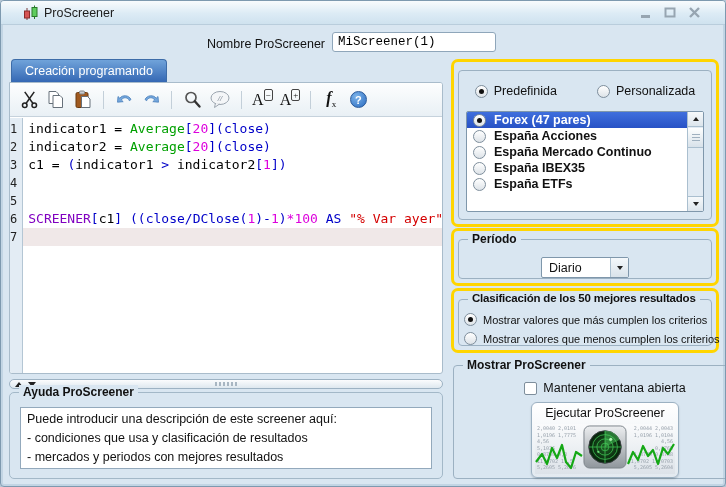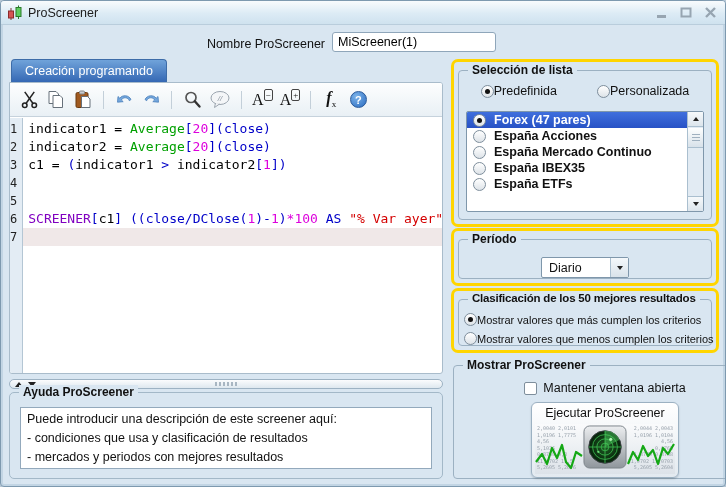--- a/index.html
+++ b/index.html
@@ -6,28 +6,28 @@
   *{box-sizing:border-box;}
   .window{
     width:726px;height:487px;position:relative;margin:0;
     font-family:"Liberation Sans",sans-serif;color:#111;
     background:#d9e6f1;border:1px solid #7d99af;border-radius:4px;
     box-shadow:inset 0 0 0 2px #c2d5e4;overflow:hidden;
   }
   
   .titlebar{position:absolute;top:0;left:0;right:0;height:24px;
     background:linear-gradient(#f8fbfd,#dcebf5 55%,#cfe2ef);
-    border-bottom:1px solid #b9cddc;display:flex;align-items:center;padding:0 6px;}
+    border-bottom:1px solid #b9cddc;display:flex;align-items:center;padding:0 22px;}
   .app-title{font-size:12.5px;margin-left:5px;color:#1c1c1c;}
   .win-controls{margin-left:auto;display:flex;gap:6px;align-items:center;}
   .ctl{width:18px;height:16px;display:inline-flex;align-items:center;justify-content:center;cursor:pointer;}
   
   .name-label{position:absolute;top:36px;left:0;width:324px;text-align:right;font-size:12.5px;}
   .name-input{position:absolute;top:31px;left:331px;width:164px;height:20px;border:1px solid #8fa6ba;
-    border-radius:3px;font-size:12.5px;padding:0 5px;font-family:Liberation Sans, sans-serif;background:#fff;}
+    border-radius:3px;font-size:12.5px;padding:0 5px;font-family:Liberation Mono, monospace;background:#fff;}
   
   .left-col{position:absolute;left:8px;top:57px;width:436px;height:423px;}
   .tabs{position:absolute;top:0;left:0;height:24px;display:flex;gap:3px;padding-left:2px;align-items:flex-end;}
   .tab{height:22px;display:flex;align-items:center;padding:0 13px;border:1px solid #b7c5d1;border-bottom:none;
     border-radius:4px 4px 0 0;background:linear-gradient(#eef3f8,#dfe8f0);color:#98a3ad;font-size:12.5px;cursor:pointer;}
   .tab.active{background:linear-gradient(#70a3da,#3568b4);color:#fff;border-color:#3d6ca8;height:23px;}
   .editor{position:absolute;top:24px;left:0;width:434px;height:292px;background:#fff;
     border:1px solid #a9bccb;border-radius:0 3px 3px 3px;overflow:hidden;}
   .etoolbar{height:34px;display:flex;align-items:center;gap:7px;padding:0 9px;
     background:linear-gradient(#fdfefe,#e9f0f5);border-bottom:1px solid #c6d2dc;}
@@ -65,21 +65,21 @@
     font-size:12.5px;line-height:19px;padding:2px 6px;overflow:hidden;}
   
   .right-col{position:absolute;left:450px;top:56px;width:268px;height:424px;}
   .ysec{position:absolute;left:0;width:268px;border:3px solid #ffd500;border-radius:7px;padding:8px 4px 4px;}
   .gbox{position:relative;border:1px solid #9cb1c2;border-radius:4px;height:100%;}
   .sec-list{top:2px;height:168px;}
   .sec-periodo{top:171px;height:58px;}
   .sec-clasif{top:231px;height:65px;}
   .sec-mostrar{position:absolute;top:302px;left:2px;width:304px;height:120px;padding-top:6px;}
   .modes{display:flex;justify-content:center;gap:40px;margin-top:13px;font-size:12.5px;align-items:center;}
-  .mode,.opt{display:flex;align-items:center;cursor:pointer;}
+  .mode,.opt{display:flex;align-items:center;gap:6px;cursor:pointer;}
   .radio{width:13px;height:13px;min-width:13px;border-radius:50%;border:1px solid #7e8e9c;
     background:linear-gradient(#fff,#dde3e8);display:inline-flex;align-items:center;justify-content:center;}
   .radio.on::after{content:"";width:5px;height:5px;border-radius:50%;background:#111;}
   .listbox{position:absolute;left:7px;right:7px;top:40px;bottom:7px;background:#fff;border:1px solid #7f97ab;
     border-radius:2px;overflow:hidden;}
   .list-items{position:absolute;left:0;top:0;right:16px;bottom:0;}
   .list-item{height:16px;display:flex;align-items:center;gap:8px;padding-left:6px;font-weight:bold;
     font-size:12.5px;cursor:pointer;}
   .list-item.sel{background:linear-gradient(#3f6fdd,#2752c5);color:#fff;}
   .lscroll{position:absolute;top:0;right:0;bottom:0;width:16px;background:#e2ebf3;border-left:1px solid #aabfcf;}
@@ -267,21 +267,20 @@
           <div>- condiciones que usa y clasificación de resultados</div>
           <div>- mercados y periodos con mejores resultados</div>
         </div>
     </div>
   </div>
 
   <div class="right-col">
 
     <div class="ysec sec-list">
       <div class="gbox">
-        <span class="gtitle">Selección de lista</span>
         <div class="modes" id="list-modes">
             <span class="mode">
               <span class="radio on"></span>
               <span>Predefinida</span>
             </span>
             <span class="mode">
               <span class="radio"></span>
               <span>Personalizada</span>
             </span>
           </div>

